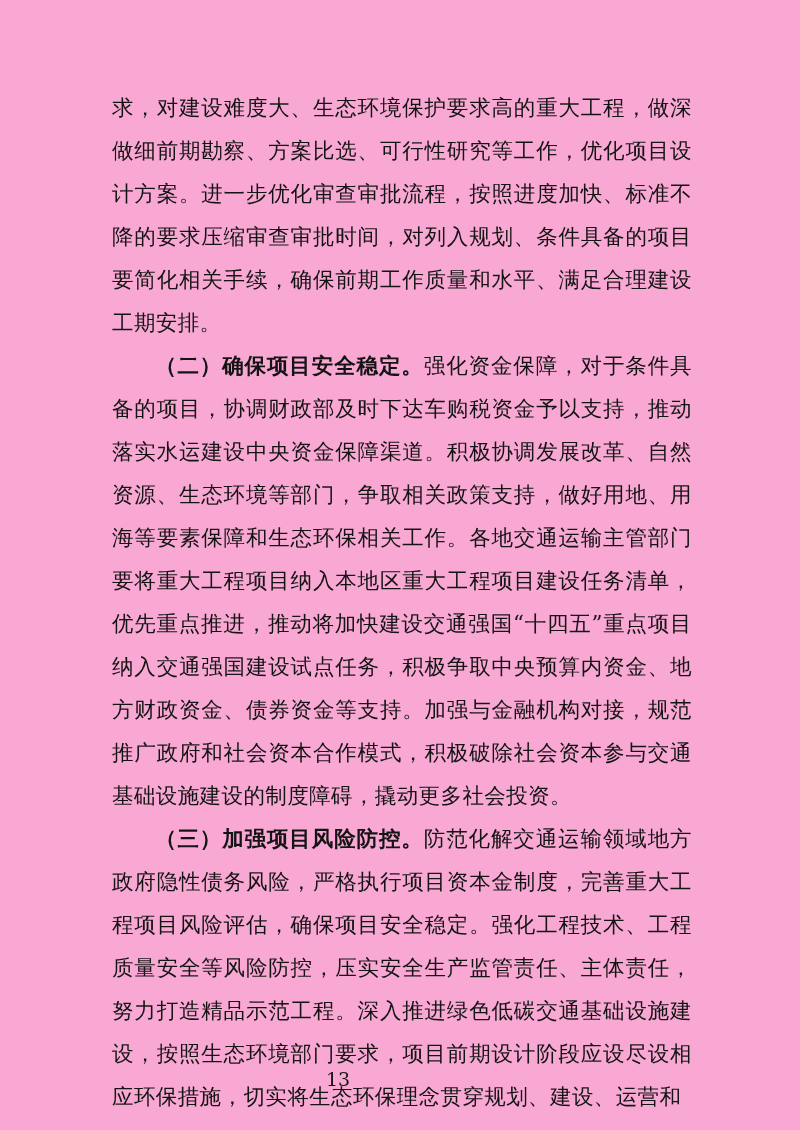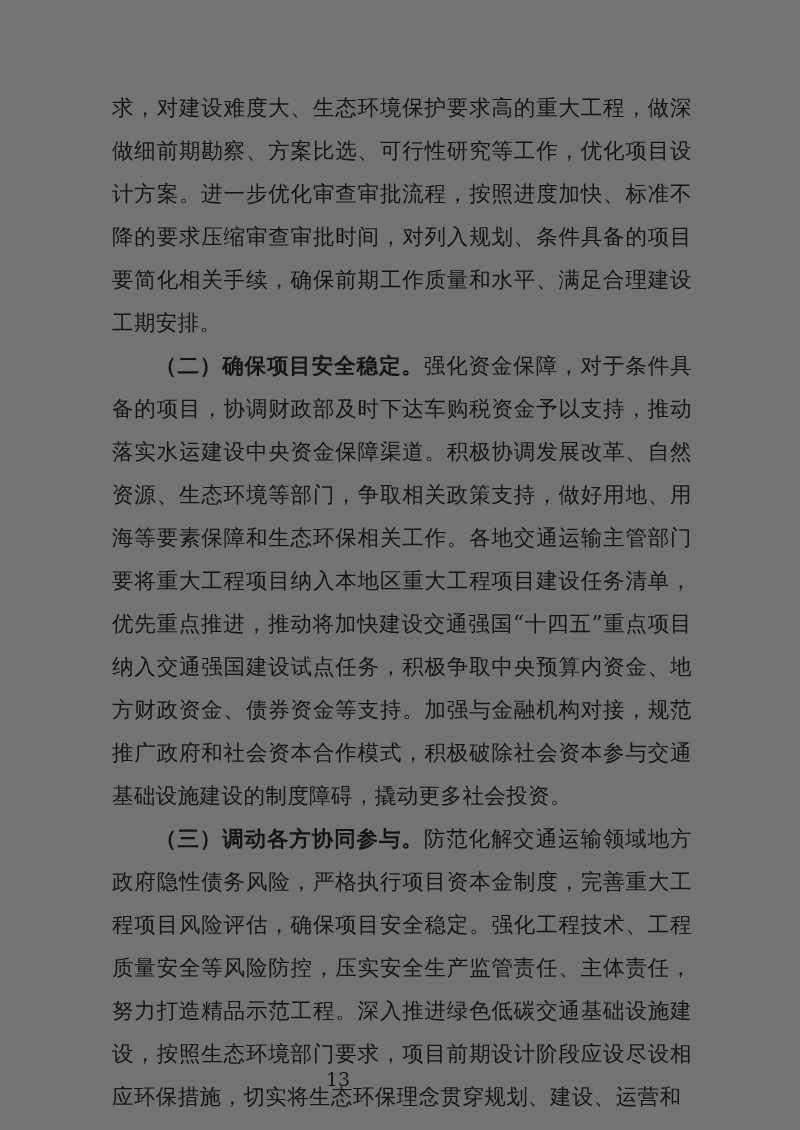--- a/index.html
+++ b/index.html
@@ -14,21 +14,21 @@
     color: #1a1a1a;
     position: relative;
     overflow: hidden;
   }
   .page {
     position: absolute;
     top: 0;
     left: 0;
     width: 800px;
     height: 1130px;
-    background: #737373;
+    background: #f9a8d4;
   }
   .content {
     position: absolute;
     top: 86px;
     left: 112px;
     width: 580px;
   }
   .para {
     font-size: 21.5px;
     line-height: 43px;
@@ -56,16 +56,16 @@
     font-family: "DejaVu Serif", "Liberation Serif", serif;
   }
 </style>
 </head>
 <body>
 
 <div class="page">
   <div class="content">
     <p class="para" id="p1"><span>求，对建设难度大、生态环境保护要求高的重大工程，做深做细前期勘察、方案比选、可行性研究等工作，优化项目设计方案。进一步优化审查审批流程，按照进度加快、标准不降的要求压缩审查审批时间，对列入规划、条件具备的项目要简化相关手续，确保前期工作质量和水平、满足合理建设工期安排。</span></p>
     <p class="para indent" id="p2"><b>（二）确保项目安全稳定。</b><span>强化资金保障，对于条件具备的项目，协调财政部及时下达车购税资金予以支持，推动落实水运建设中央资金保障渠道。积极协调发展改革、自然资源、生态环境等部门，争取相关政策支持，做好用地、用海等要素保障和生态环保相关工作。各地交通运输主管部门要将重大工程项目纳入本地区重大工程项目建设任务清单，优先重点推进，推动将加快建设交通强国“十四五”重点项目纳入交通强国建设试点任务，积极争取中央预算内资金、地方财政资金、债券资金等支持。加强与金融机构对接，规范推广政府和社会资本合作模式，积极破除社会资本参与交通基础设施建设的制度障碍，撬动更多社会投资。</span></p>
-    <p class="para indent" id="p3"><b>（三）调动各方协同参与。</b><span>防范化解交通运输领域地方政府隐性债务风险，严格执行项目资本金制度，完善重大工程项目风险评估，确保项目安全稳定。强化工程技术、工程质量安全等风险防控，压实安全生产监管责任、主体责任，努力打造精品示范工程。深入推进绿色低碳交通基础设施建设，按照生态环境部门要求，项目前期设计阶段应设尽设相应环保措施，切实将生态环保理念贯穿规划、建设、运营和</span></p>
+    <p class="para indent" id="p3"><b>（三）加强项目风险防控。</b><span>防范化解交通运输领域地方政府隐性债务风险，严格执行项目资本金制度，完善重大工程项目风险评估，确保项目安全稳定。强化工程技术、工程质量安全等风险防控，压实安全生产监管责任、主体责任，努力打造精品示范工程。深入推进绿色低碳交通基础设施建设，按照生态环境部门要求，项目前期设计阶段应设尽设相应环保措施，切实将生态环保理念贯穿规划、建设、运营和</span></p>
   </div>
   <div class="pagenum">13</div>
 </div>
 
 </body></html>

